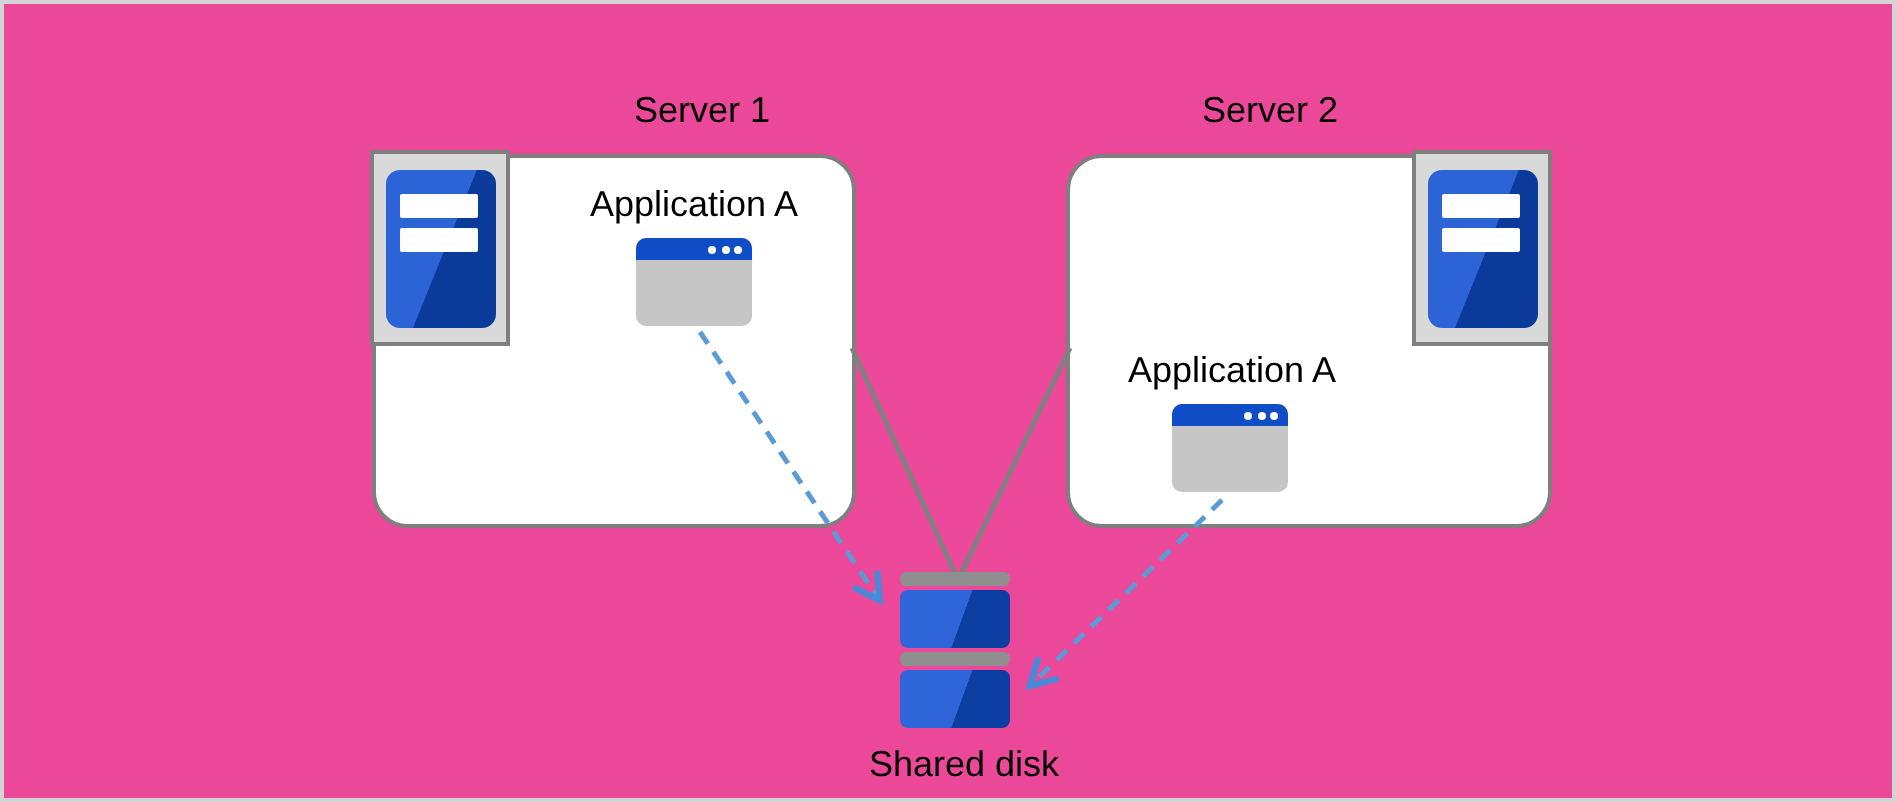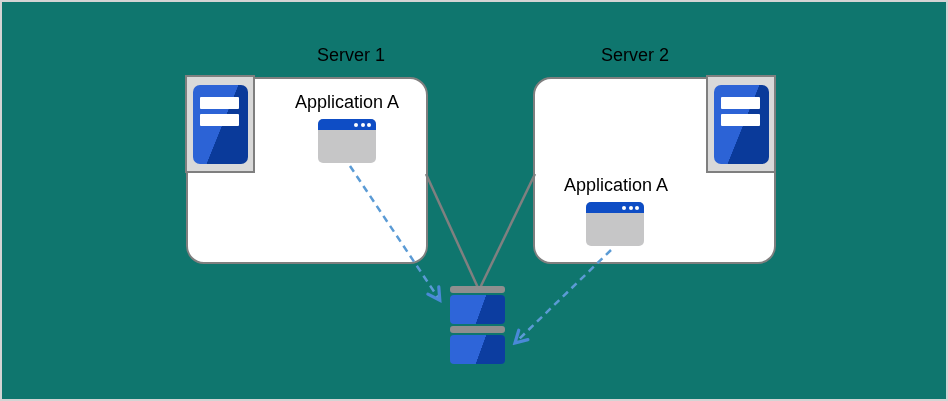--- a/index.html
+++ b/index.html
@@ -1,19 +1,19 @@
 <!DOCTYPE html>
 <html><head>
 <meta charset="utf-8">
 <style>
   html,body { margin:0; padding:0; background:#fff; }
   .canvas {
     position:relative;
     width:948px; height:401px;
-    background:#0f766e;
+    background:#ec4899;
     border:2px solid #d4d4d4;
     box-sizing:border-box;
     font-family:"Liberation Sans", sans-serif;
     overflow:hidden;
   }
   .lbl {
     position:absolute;
     transform:translateX(-50%);
     font-size:18px;
     color:#000;
@@ -146,14 +146,15 @@
       </div>
     </div>
   </div>
 
   <div class="disk" style="left:448px; top:284px;">
     <div class="cap"></div>
     <div class="unit"></div>
     <div class="cap"></div>
     <div class="unit"></div>
   </div>
+  <div class="lbl" style="left:480px; top:370px;">Shared disk</div>
 
 </div>
 
 </body></html>

